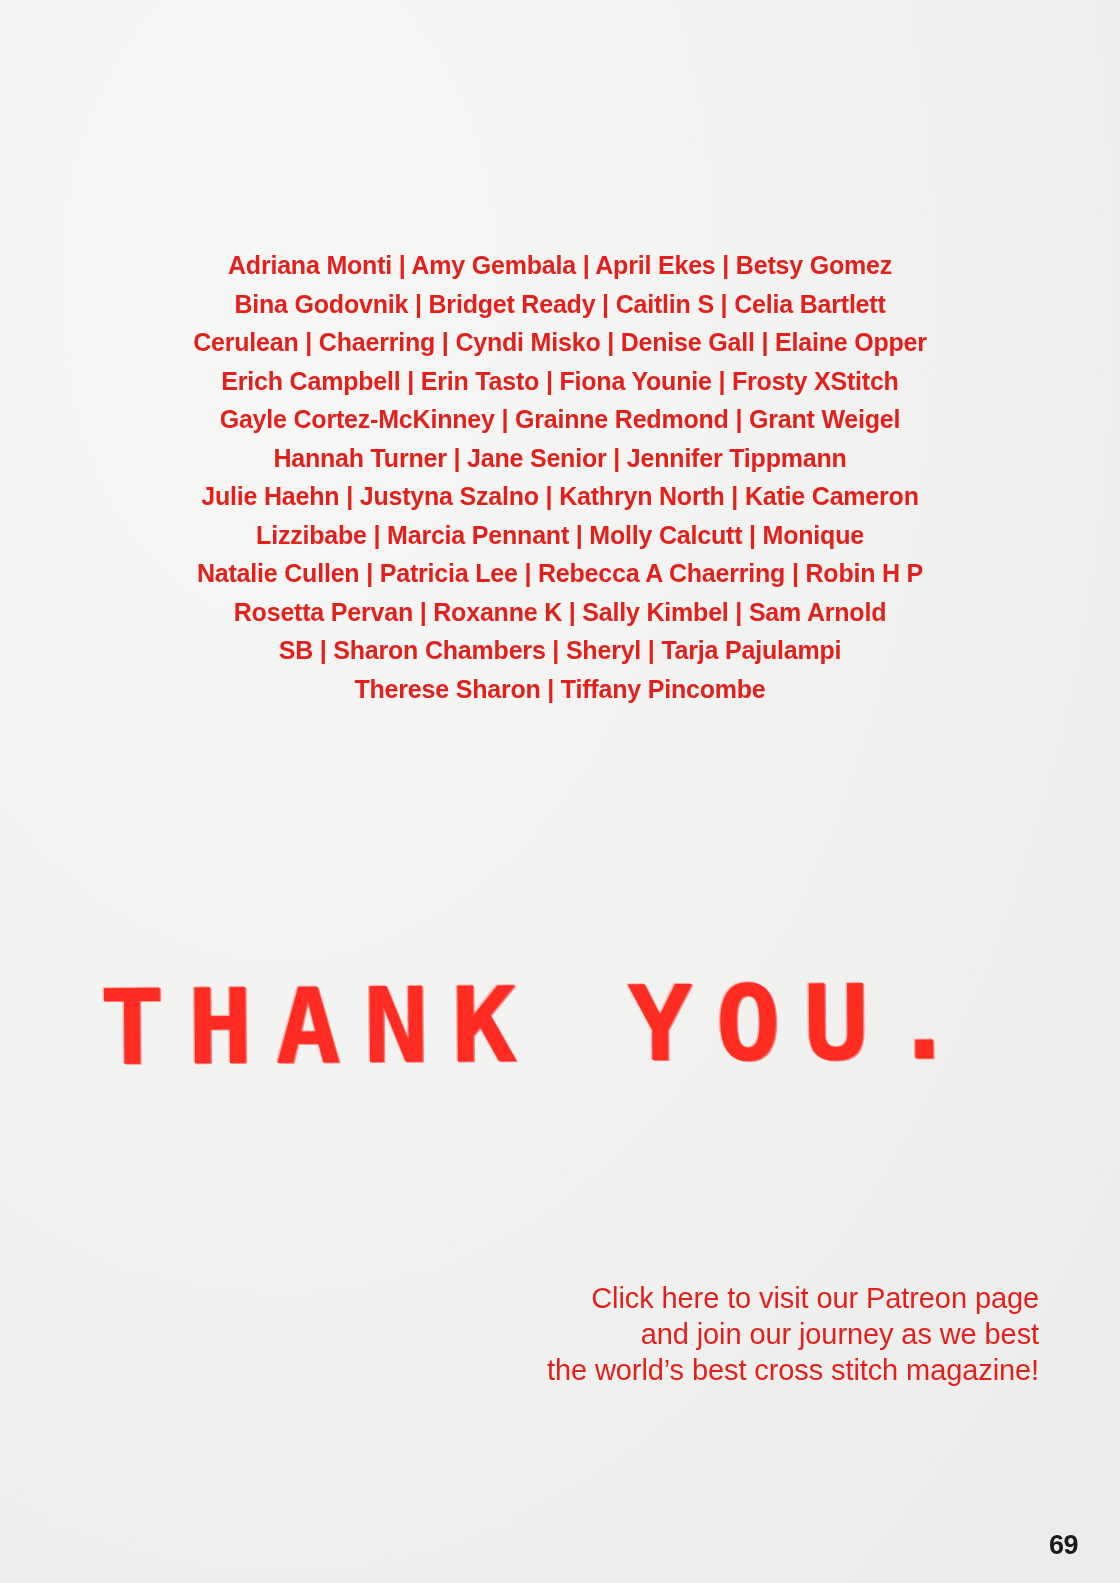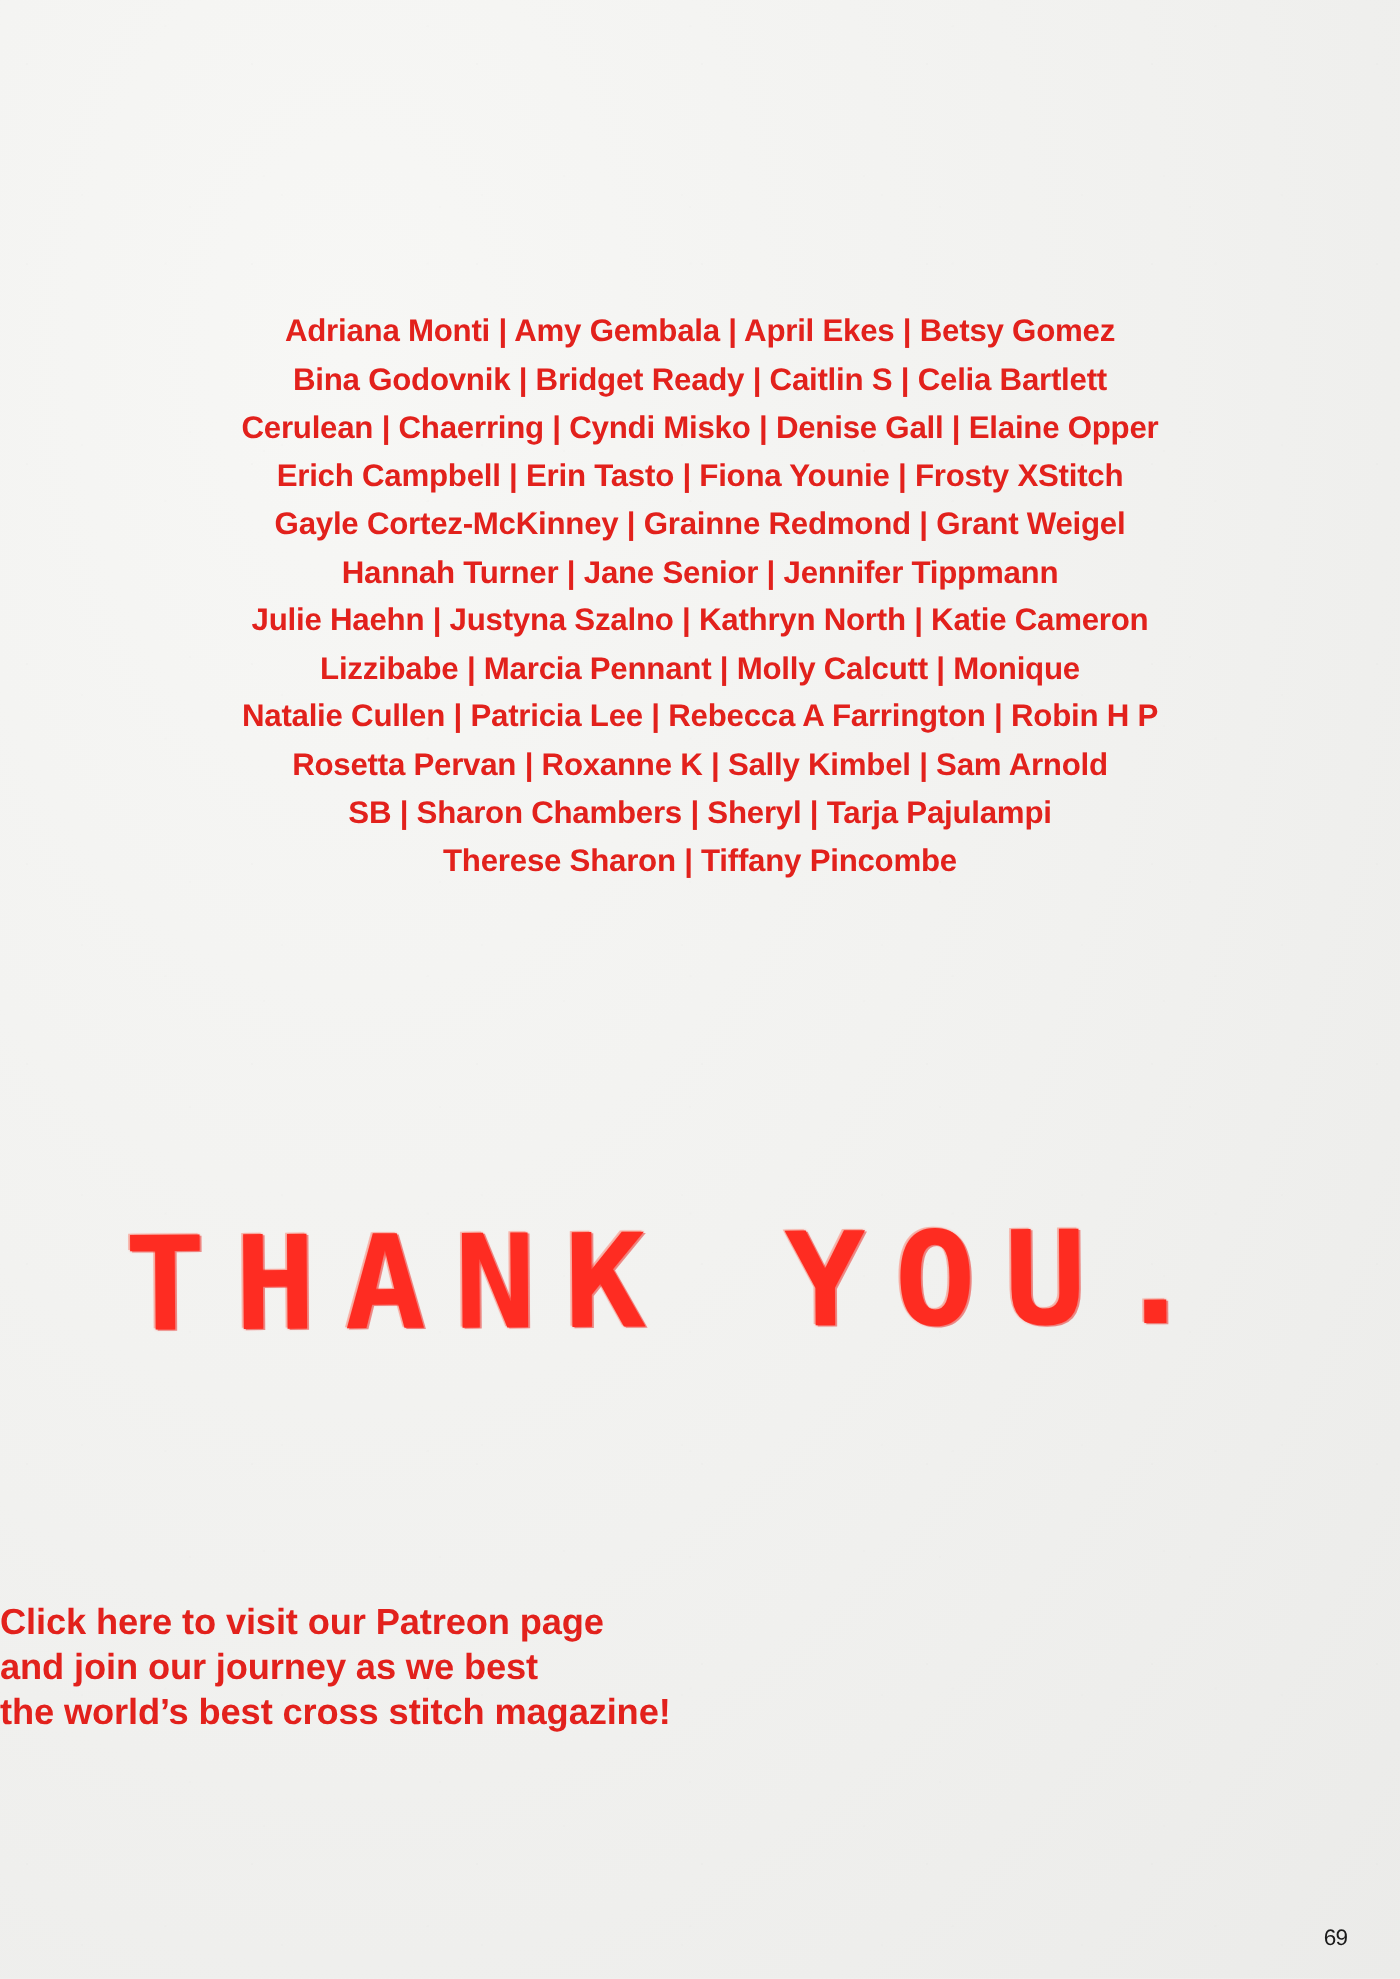--- a/index.html
+++ b/index.html
@@ -77,57 +77,57 @@
     opacity: .95;
     filter: saturate(1.2);
   }
 
   
   .cta {
     position: absolute;
     top: 1280px;
     left: 0;
     width: 1039px;
-    text-align: left;
+    text-align: right;
     color: #e2211c;
     font-size: 29px;
     line-height: 36px;
-    font-weight: 700;
+    font-weight: 400;
     letter-spacing: -0.1px;
     text-decoration: none;
     display: block;
   }
   .cta .cline { display: block; }
 
   .page-number {
     position: absolute;
     right: 42px;
     bottom: 22px;
     color: #1a1a1a;
-    font-size: 18px;
-    font-weight: 400;
+    font-size: 27px;
+    font-weight: 700;
     letter-spacing: -0.5px;
   }
 </style>
 </head>
 <body>
 
 <div class="page">
   <div class="paper-grain"></div>
 
   <div class="supporters">
     <span class="line">Adriana Monti | Amy Gembala | April Ekes | Betsy Gomez</span>
     <span class="line">Bina Godovnik | Bridget Ready | Caitlin S | Celia Bartlett</span>
     <span class="line">Cerulean | Chaerring | Cyndi Misko | Denise Gall | Elaine Opper</span>
     <span class="line">Erich Campbell | Erin Tasto | Fiona Younie | Frosty XStitch</span>
     <span class="line">Gayle Cortez-McKinney | Grainne Redmond | Grant Weigel</span>
     <span class="line">Hannah Turner | Jane Senior | Jennifer Tippmann</span>
     <span class="line">Julie Haehn | Justyna Szalno | Kathryn North | Katie Cameron</span>
     <span class="line">Lizzibabe | Marcia Pennant | Molly Calcutt | Monique</span>
-    <span class="line">Natalie Cullen | Patricia Lee | Rebecca A Farrington | Robin H P</span>
+    <span class="line">Natalie Cullen | Patricia Lee | Rebecca A Chaerring | Robin H P</span>
     <span class="line">Rosetta Pervan | Roxanne K | Sally Kimbel | Sam Arnold</span>
     <span class="line">SB | Sharon Chambers | Sheryl | Tarja Pajulampi</span>
     <span class="line">Therese Sharon | Tiffany Pincombe</span>
   </div>
 
   <div class="thankyou-wrap">
     <div class="thankyou">THANK YOU.</div>
   </div>
 
   <a class="cta" href="#">

